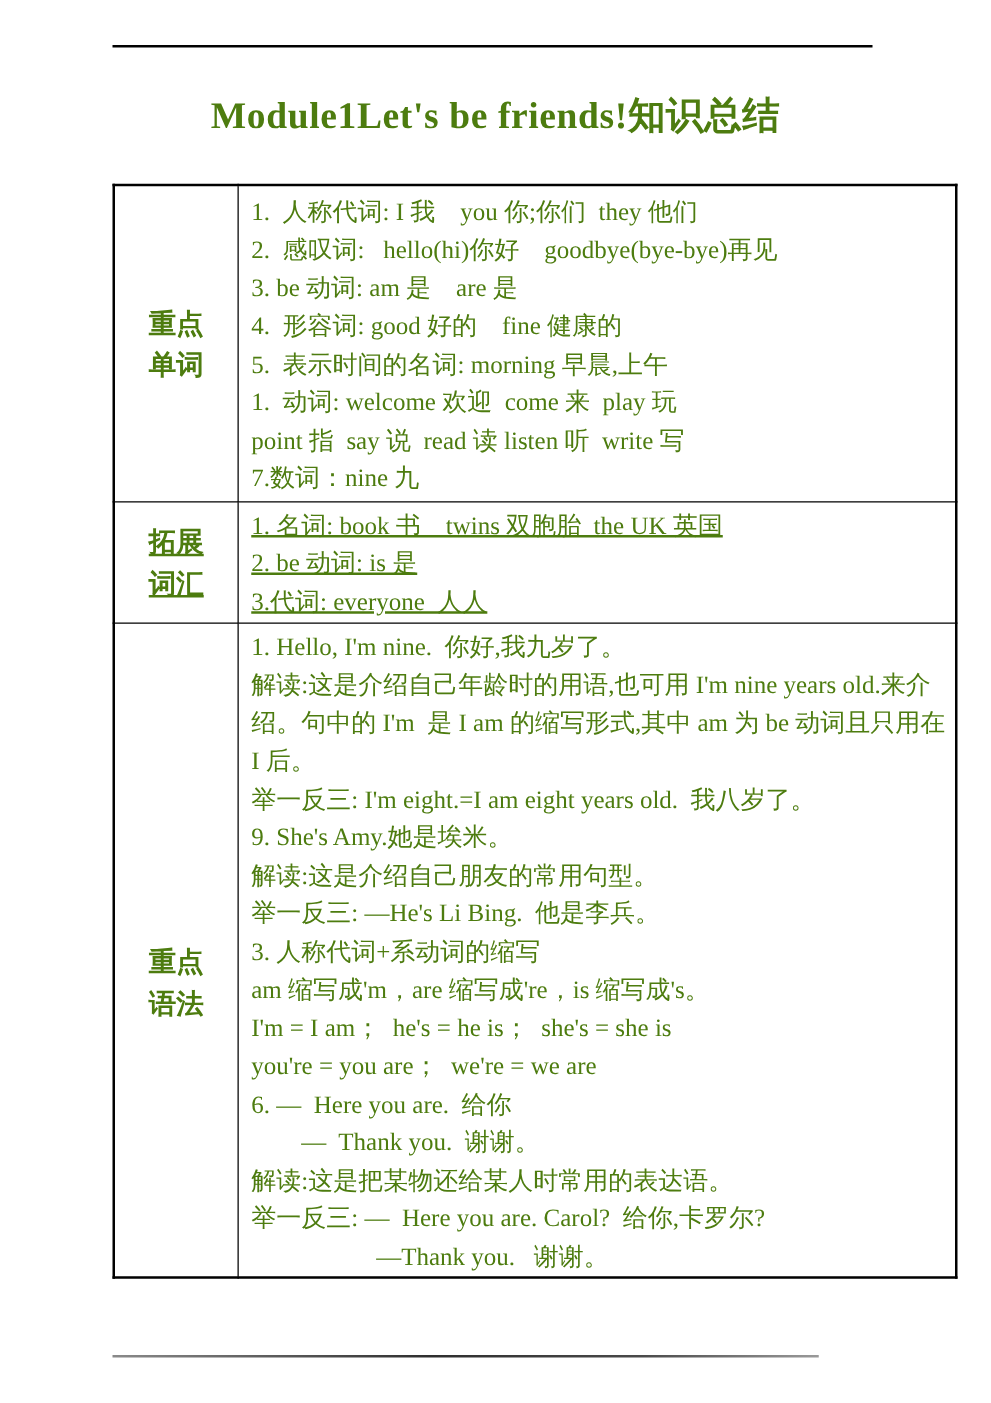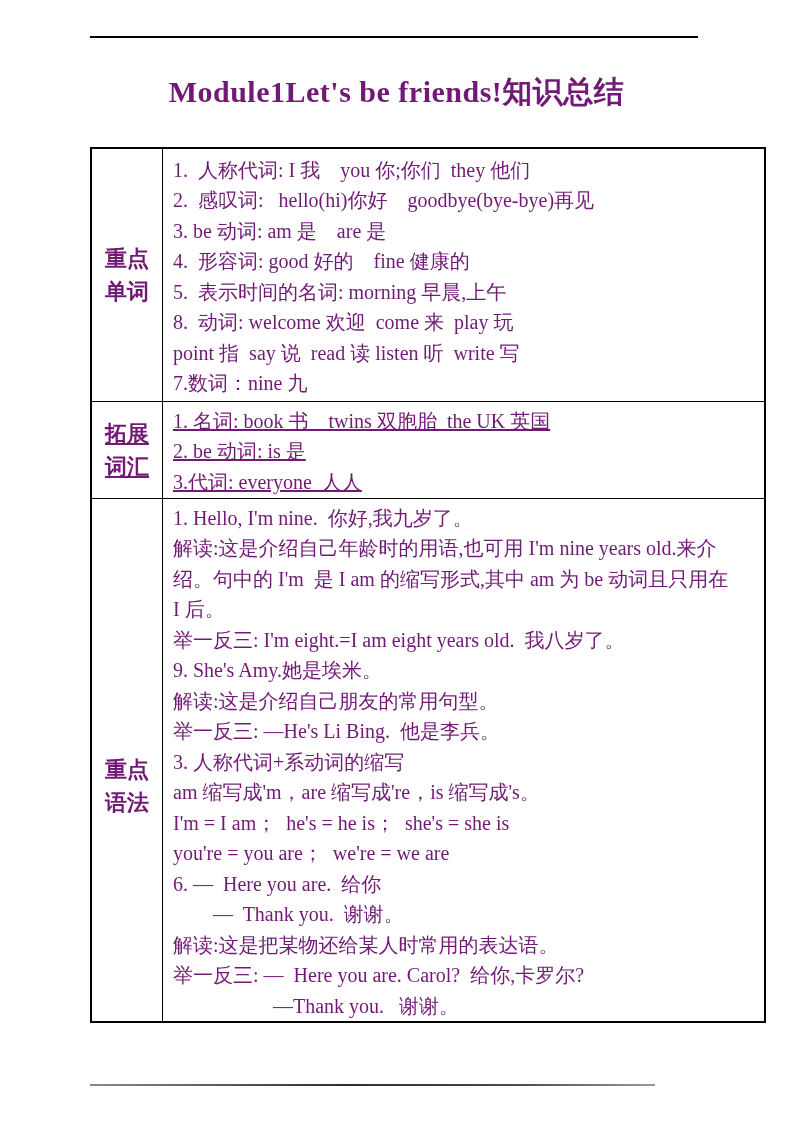--- a/index.html
+++ b/index.html
@@ -6,21 +6,21 @@
     margin: 0;
     padding: 0;
     background: #ffffff;
   }
   #page {
     position: relative;
     width: 793px;
     height: 1122px;
     background: #ffffff;
     font-family: "Liberation Serif", "DejaVu Serif", serif;
-    color: #701a75;
+    color: #4d7c0f;
     overflow: hidden;
   }
   .header-rule {
     position: absolute;
     left: 90px;
     top: 36px;
     width: 608px;
     height: 2px;
     background: #000000;
   }
@@ -48,21 +48,21 @@
     border: 1.5px solid #000000;
     vertical-align: middle;
   }
   td.label-cell {
     width: 70px;
     text-align: center;
     font-weight: bold;
     font-size: 22px;
     line-height: 33px;
     white-space: pre-line;
-    padding: 0;
+    padding: 14px;
   }
   td.label-top {
     vertical-align: top;
   }
   td.label-top .label-text {
     display: block;
     padding-top: 52px;
   }
   td.content-cell {
     padding: 4px 6px 0 10px;
@@ -98,21 +98,21 @@
     <tbody>
         <tr class="row-words">
       <td class="label-cell"><span class="label-text">重点
 单词</span></td>
       <td class="content-cell">
             <div class="line">1.  人称代词: I 我    you 你;你们  they 他们</div>
             <div class="line">2.  感叹词:   hello(hi)你好    goodbye(bye-bye)再见</div>
             <div class="line">3. be 动词: am 是    are 是</div>
             <div class="line">4.  形容词: good 好的    fine 健康的</div>
             <div class="line">5.  表示时间的名词: morning 早晨,上午</div>
-            <div class="line">8.  动词: welcome 欢迎  come 来  play 玩</div>
+            <div class="line">1.  动词: welcome 欢迎  come 来  play 玩</div>
             <div class="line">point 指  say 说  read 读 listen 听  write 写</div>
             <div class="line">7.数词：nine 九</div>
           </td>
     </tr>
     <tr class="row-extra">
       <td class="label-cell"><span class="label-text">拓展
 词汇</span></td>
       <td class="content-cell">
             <div class="line">1. 名词: book 书    twins 双胞胎  the UK 英国</div>
             <div class="line">2. be 动词: is 是</div>

